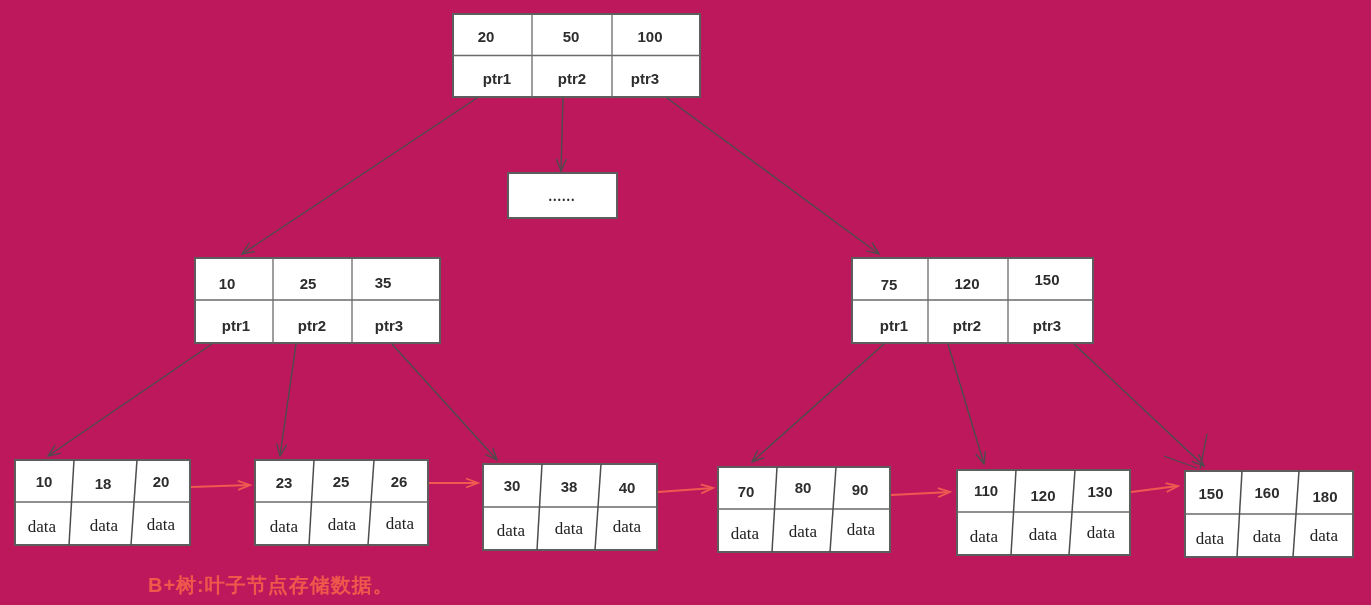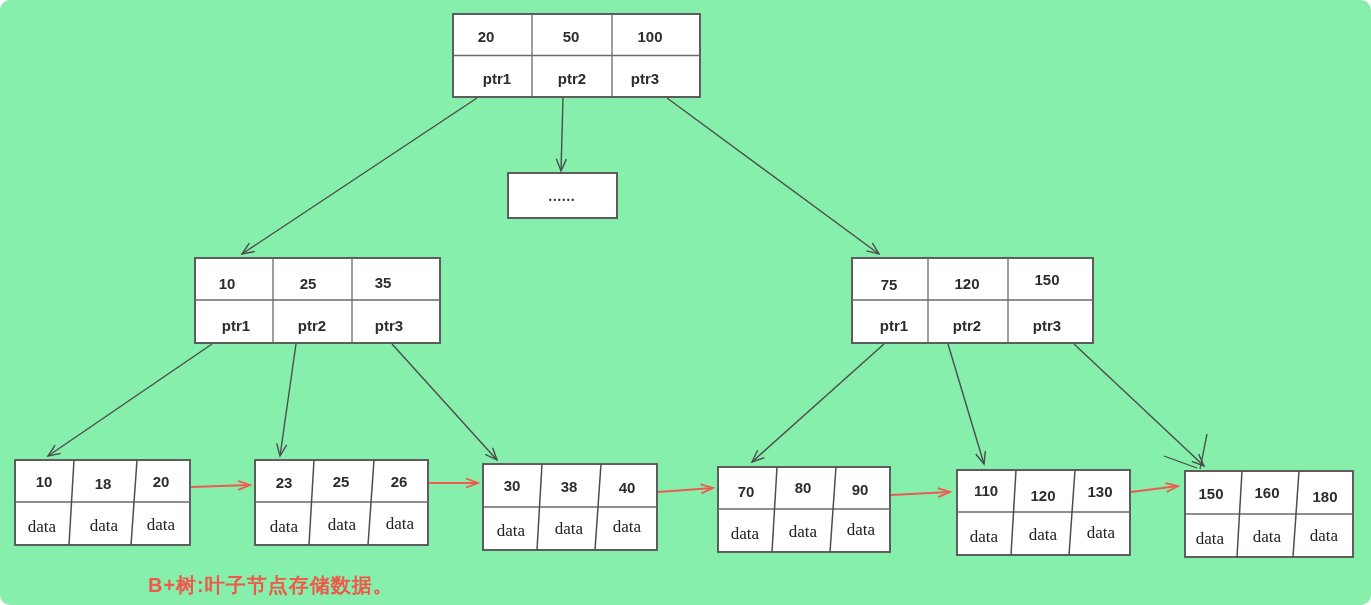--- a/index.html
+++ b/index.html
@@ -4,24 +4,23 @@
 <style>
   html, body {
     margin: 0;
     padding: 0;
     background: #ffffff;
   }
   .stage {
     position: relative;
     width: 1371px;
     height: 605px;
-    background: #86efac;
+    background: #be185d;
     font-family: "Liberation Sans", sans-serif;
     overflow: hidden;
-    border-radius: 10px;
   }
   svg { display: block; }
 
   .box {
     fill: #ffffff;
     stroke: #5d5d5d;
     stroke-width: 2;
   }
   .div {
     stroke: #6a6a6a;

